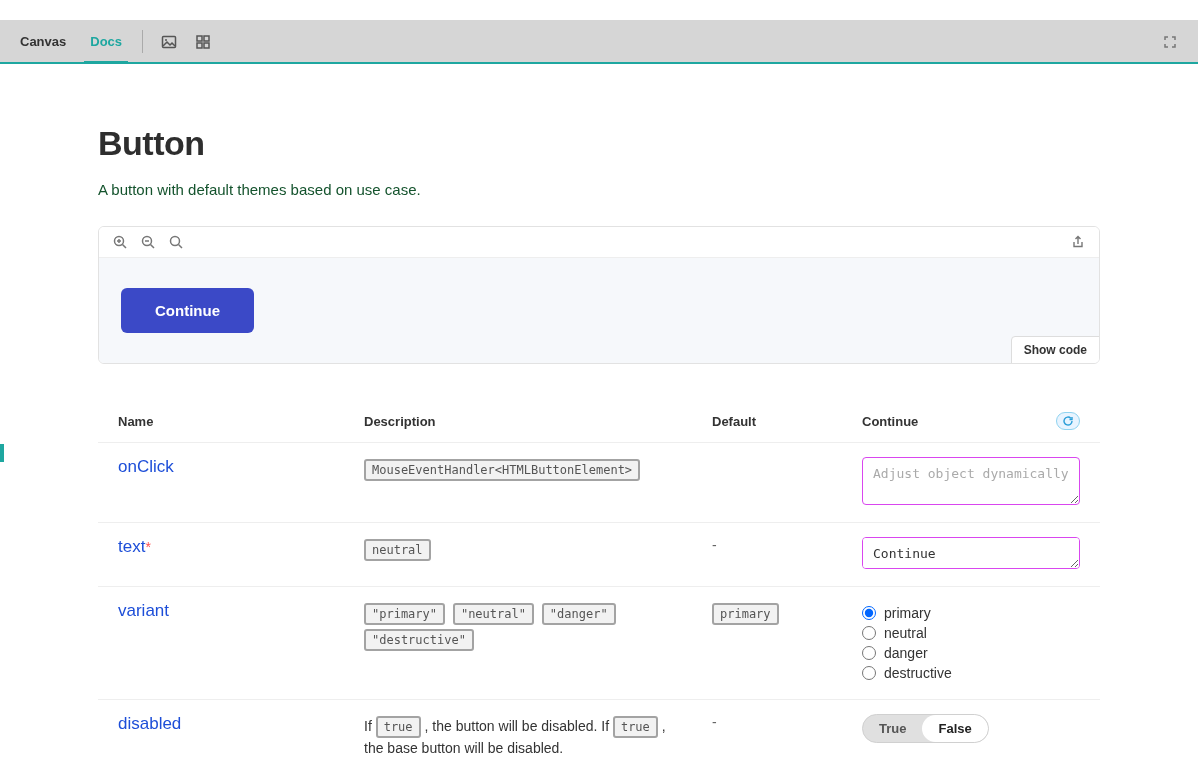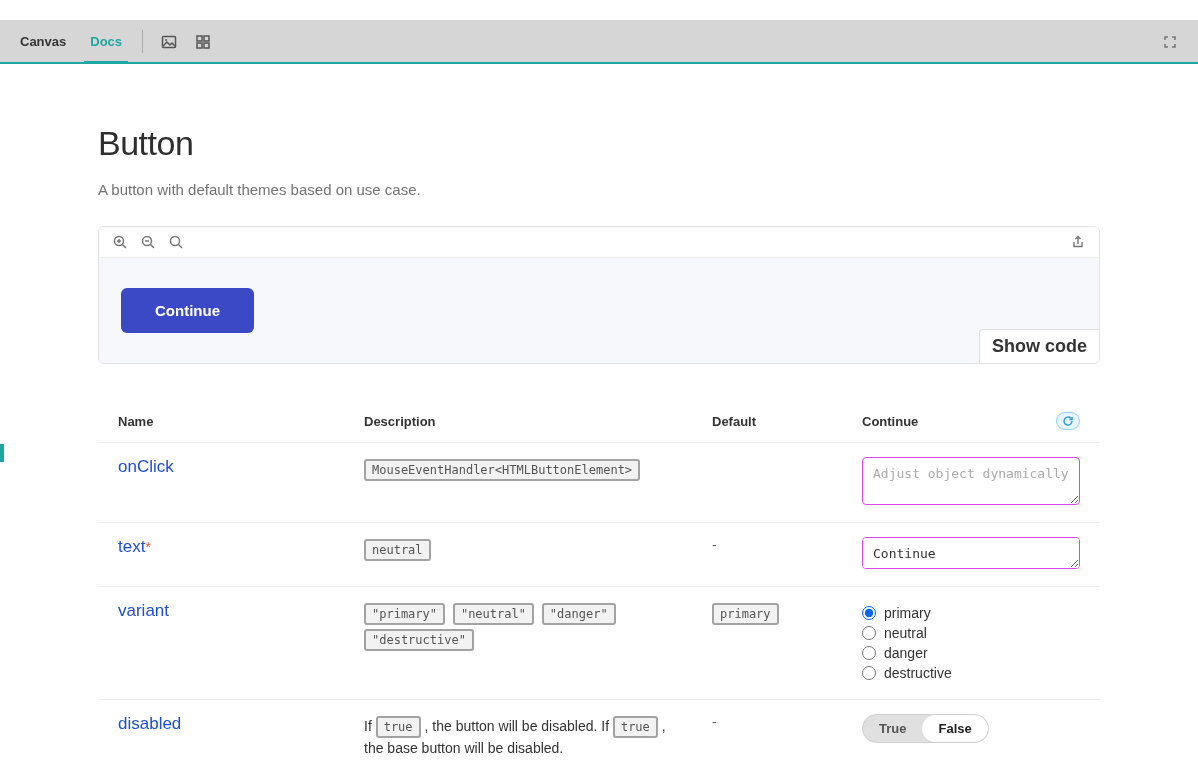--- a/index.html
+++ b/index.html
@@ -58,22 +58,22 @@
     height: 2px;
     background: #1ea7a0;
   }
   .toolbar-right { margin-left: auto; display: flex; align-items: center; gap: 10px; padding-right: 8px; }
 
   
   .side-accent { position: absolute; left: 0; width: 4px; height: 18px; top: 444px; background: #1ea7a0; }
 
   
   .main { padding: 60px 98px 0 98px; height: calc(100% - 44px); overflow: hidden; }
-  .page-title { font-size: 34px; font-weight: 400; color: #2e2e2e; margin-bottom: 18px; letter-spacing: -0.5px;}
-  .page-subtitle { font-size: 15px; color: #737373; margin-bottom: 28px; }
+  .page-title { font-size: 34px; font-weight: 700; color: #2e2e2e; margin-bottom: 18px; letter-spacing: -0.5px;}
+  .page-subtitle { font-size: 15px; color: #14532d; margin-bottom: 28px; }
 
   
   .preview {
     border: 1px solid #e2e2e2;
     border-radius: 6px;
     overflow: hidden;
     margin-bottom: 36px;
   }
   .preview-toolbar {
     background: #fff;
@@ -99,21 +99,21 @@
     border-radius: 6px;
     cursor: pointer;
   }
   .show-code {
     position: absolute;
     right: -1px; bottom: -1px;
     background: #fff;
     border: 1px solid #ddd;
     border-radius: 4px 0 0 0;
     padding: 6px 12px;
-    font-size: 18px;
+    font-size: 12px;
     font-weight: 600;
     color: #333;
     cursor: pointer;
   }
 
   
   .props-table { width: 100%; border-collapse: collapse; }
   .props-table th {
     text-align: left;
     font-size: 13px;

